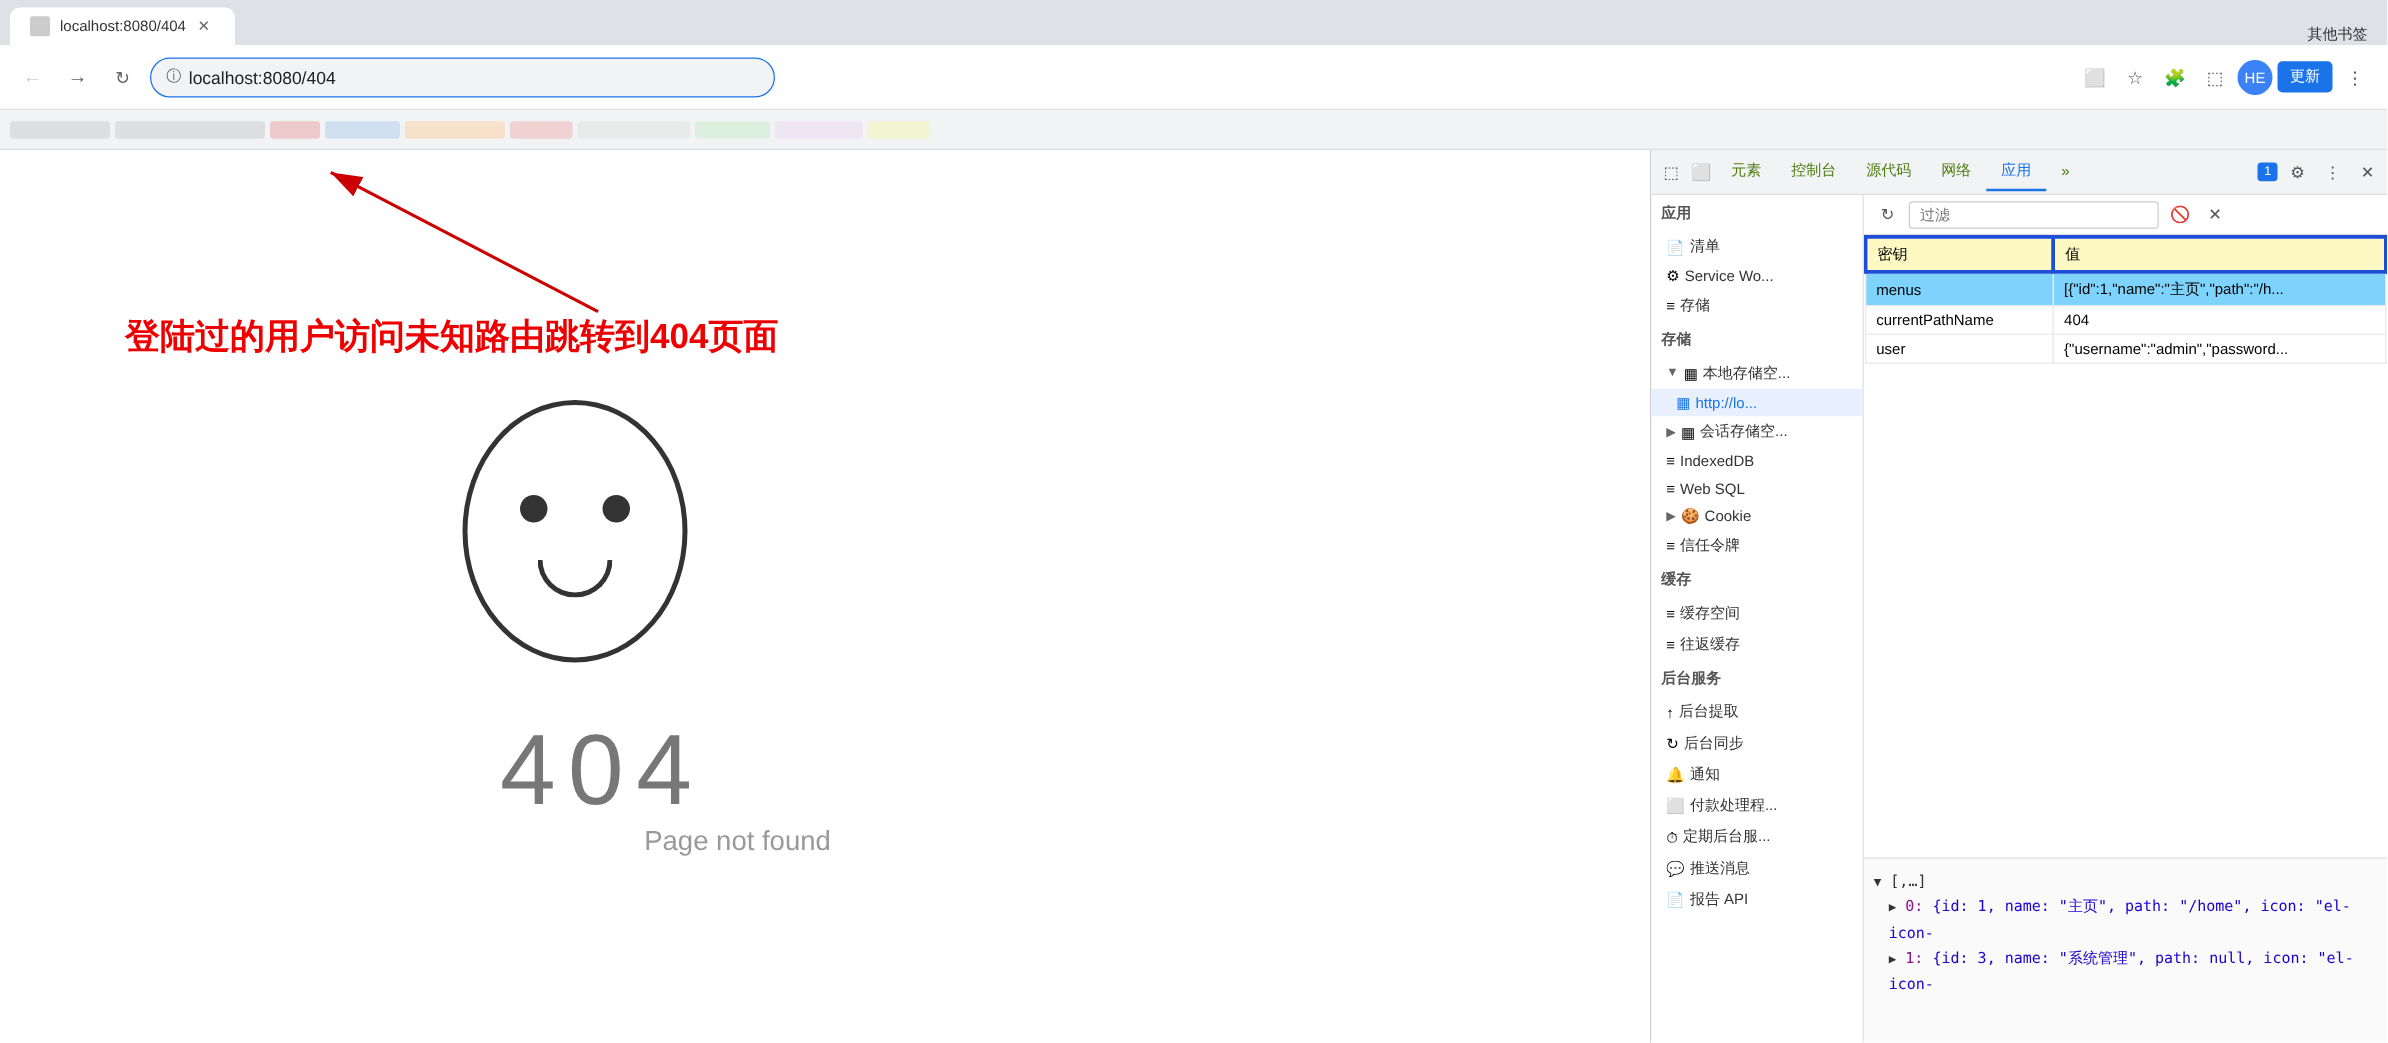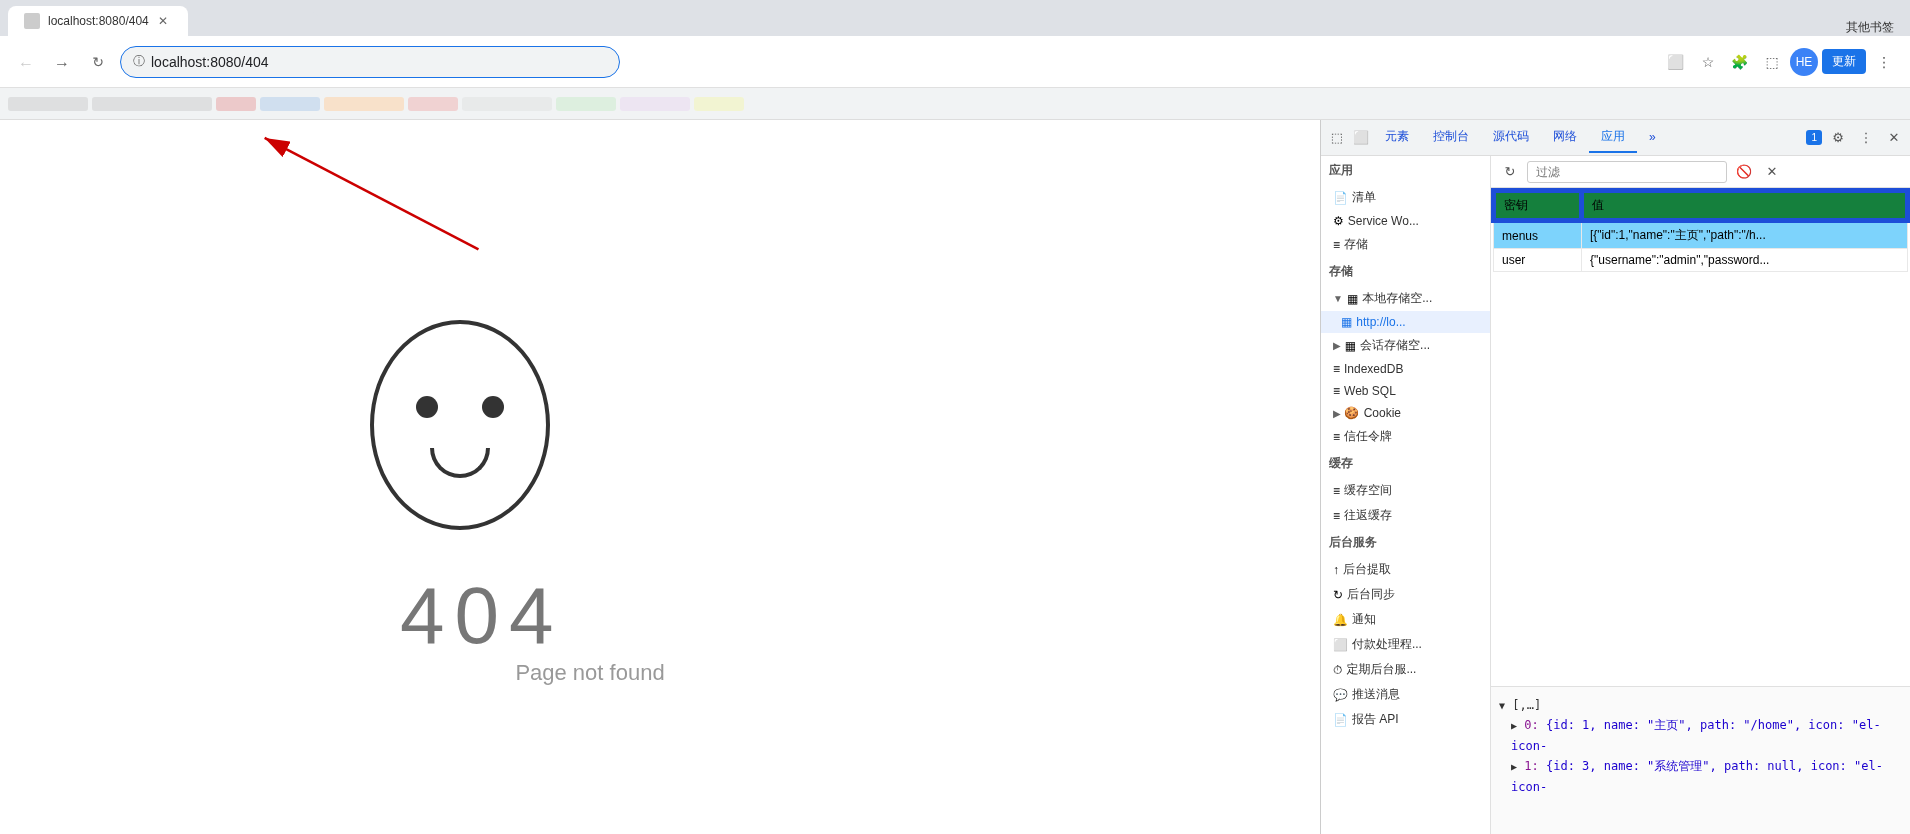--- a/index.html
+++ b/index.html
@@ -226,21 +226,21 @@
       display: flex;
       align-items: center;
       padding: 0 4px;
       gap: 0;
       border-bottom: 1px solid #ddd;
       overflow: hidden;
     }
     .devtools-tab {
       padding: 6px 12px;
       font-size: 12px;
-      color: #1d4ed8;
+      color: #4d7c0f;
       cursor: pointer;
       border-bottom: 2px solid transparent;
       white-space: nowrap;
     }
     .devtools-tab.active {
       color: #1a73e8;
       border-bottom: 2px solid #1a73e8;
     }
     .devtools-icons {
       margin-left: auto;
@@ -329,22 +329,22 @@
     .storage-table {
       width: 100%;
       flex: 1;
       overflow-y: auto;
     }
     .storage-table table {
       width: 100%;
       border-collapse: collapse;
     }
     .storage-table th {
-      background: #15803d;
-      border: 5px solid #1d4ed8;
+      background: #fef9c3;
+      border: 3px solid #1d4ed8;
       padding: 4px 8px;
       font-size: 12px;
       text-align: left;
       font-weight: 500;
       position: sticky;
       top: 0;
     }
     .storage-table td {
       border: 1px solid #e8e8e8;
       padding: 4px 8px;
@@ -435,20 +435,21 @@
 
     <div style="position:absolute;top:8px;right:350px;width:0;height:0;"></div>
   </div>
 
 </div>
 
 <div class="main-area">
 
   <div class="page-content">
 
+    <div class="annotation-text">登陆过的用户访问未知路由跳转到404页面</div>
 
     <svg class="red-arrow" viewBox="0 0 1065 750" xmlns="http://www.w3.org/2000/svg">
       <defs>
         <marker id="arrowhead" markerWidth="10" markerHeight="7" refX="10" refY="3.5" orient="auto">
           <polygon points="0 0, 10 3.5, 0 7" fill="#cc0000"></polygon>
         </marker>
       </defs>
 
       <line x1="350" y1="130" x2="135" y2="18" stroke="#cc0000" stroke-width="2.5" marker-end="url(#arrowhead)"></line>
     </svg>
@@ -601,20 +602,24 @@
             <thead>
               <tr>
                 <th>密钥</th>
                 <th>值</th>
               </tr>
             </thead>
             <tbody>
               <tr class="selected">
                 <td>menus</td>
                 <td>[{"id":1,"name":"主页","path":"/h...</td>
+              </tr>
+              <tr>
+                <td>currentPathName</td>
+                <td>404</td>
               </tr>
               <tr>
                 <td>user</td>
                 <td>{"username":"admin","password...</td>
               </tr>
             </tbody>
           </table>
         </div>
 
         <div class="value-pane">

